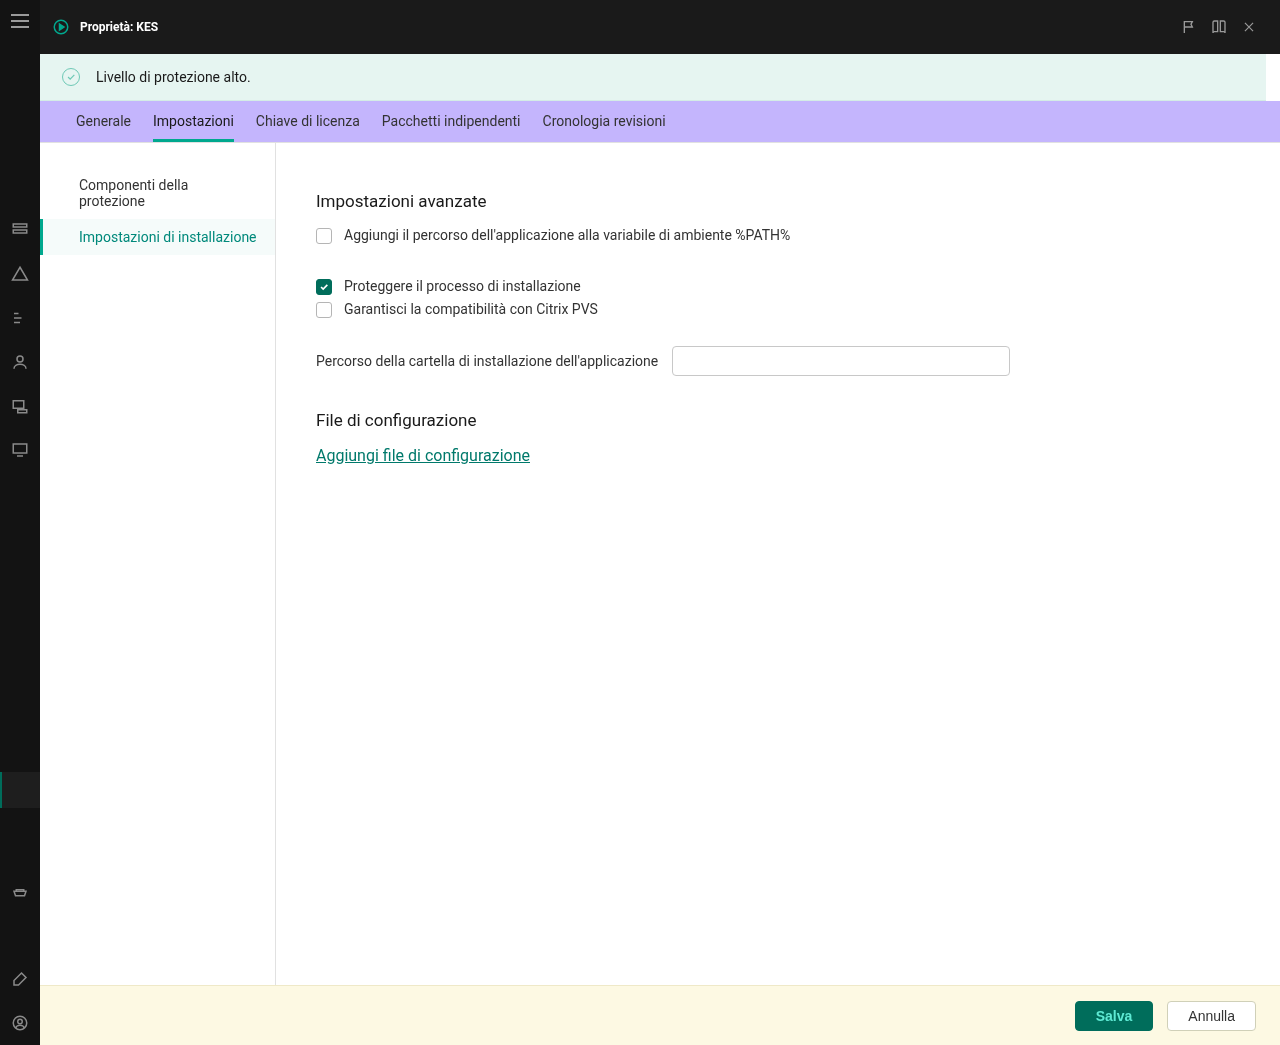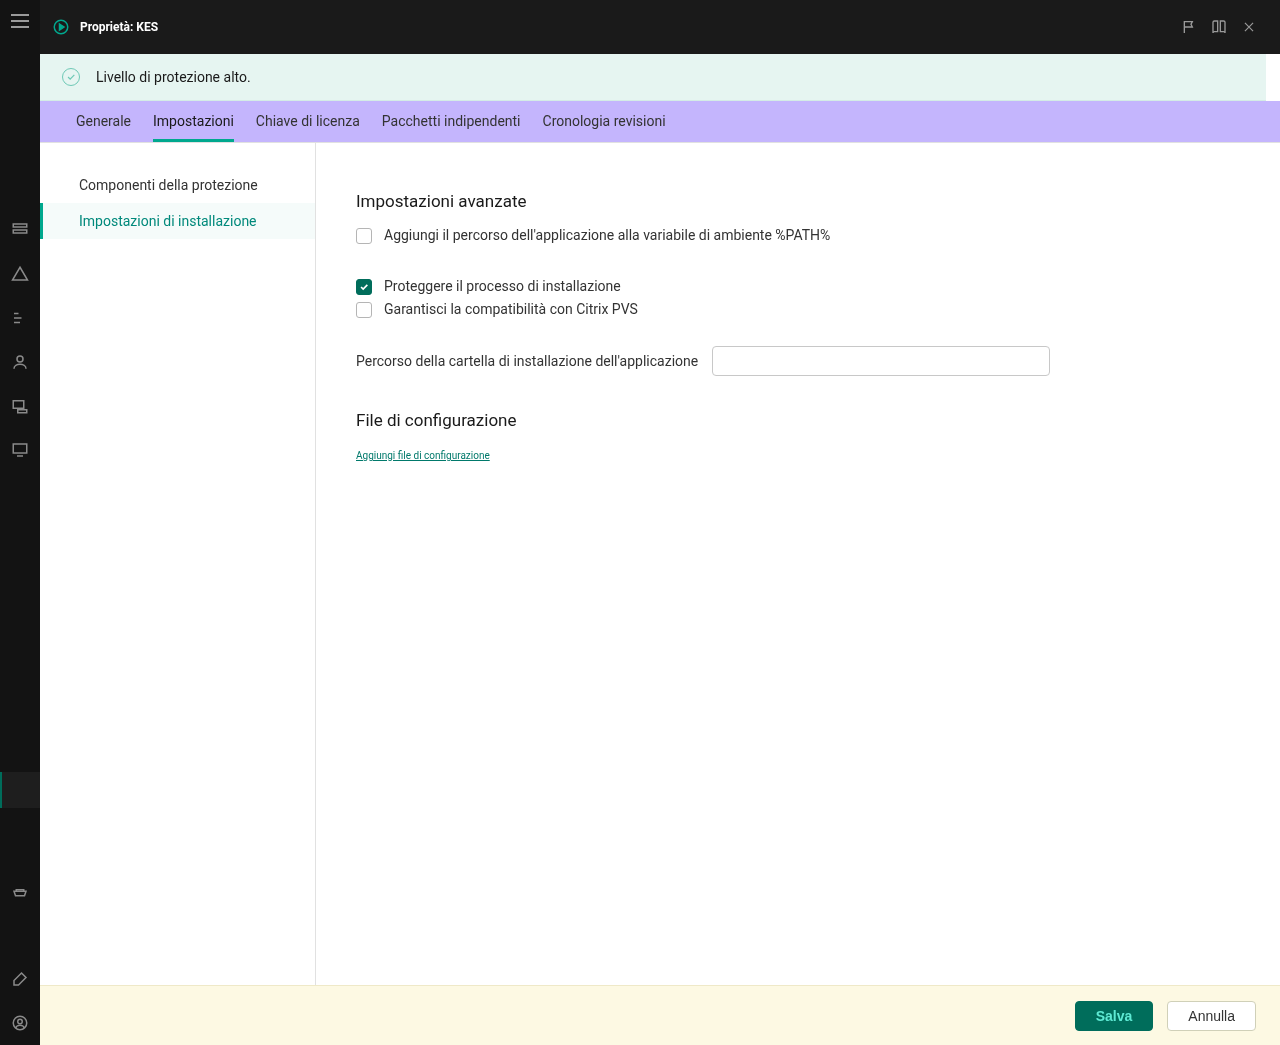--- a/index.html
+++ b/index.html
@@ -112,21 +112,21 @@
     border-bottom-color:#00a88e;
     color:#1a1a1a;
   }
 
   .content-row {
     flex:1;
     display:flex;
     min-height:0;
   }
   .side-panel {
-    width:276px;
+    width:236px;
     border-right:1px solid #e1e1e1;
     padding-top:24px;
   }
   .side-item {
     padding: 10px 18px 10px 36px;
     font-size:14px;
     color:#333;
     cursor:pointer;
     border-left:3px solid transparent;
   }
@@ -186,21 +186,21 @@
     border:1px solid #c8c8c8;
     border-radius:4px;
     padding: 0 8px;
     font-size:14px;
   }
 
   .link-text {
     color:#00796b;
     text-decoration:underline;
     cursor:pointer;
-    font-size:10px;
+    font-size:16px;
   }
 
   .footer-bar {
     background:#fdf9e3;
     border-top:1px solid #efe9c8;
     height:60px;
     display:flex;
     align-items:center;
     justify-content:flex-end;
     padding: 0 24px;

